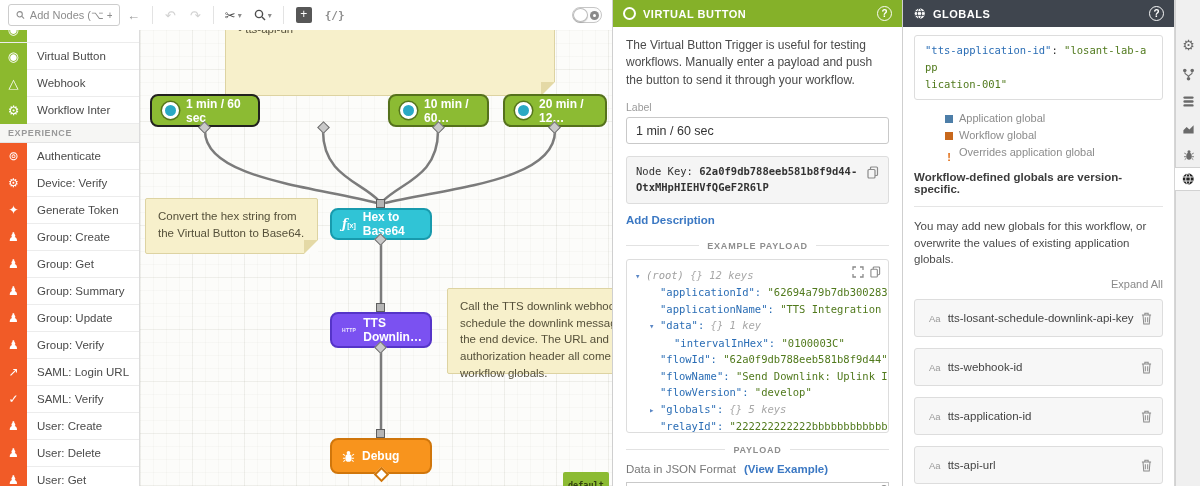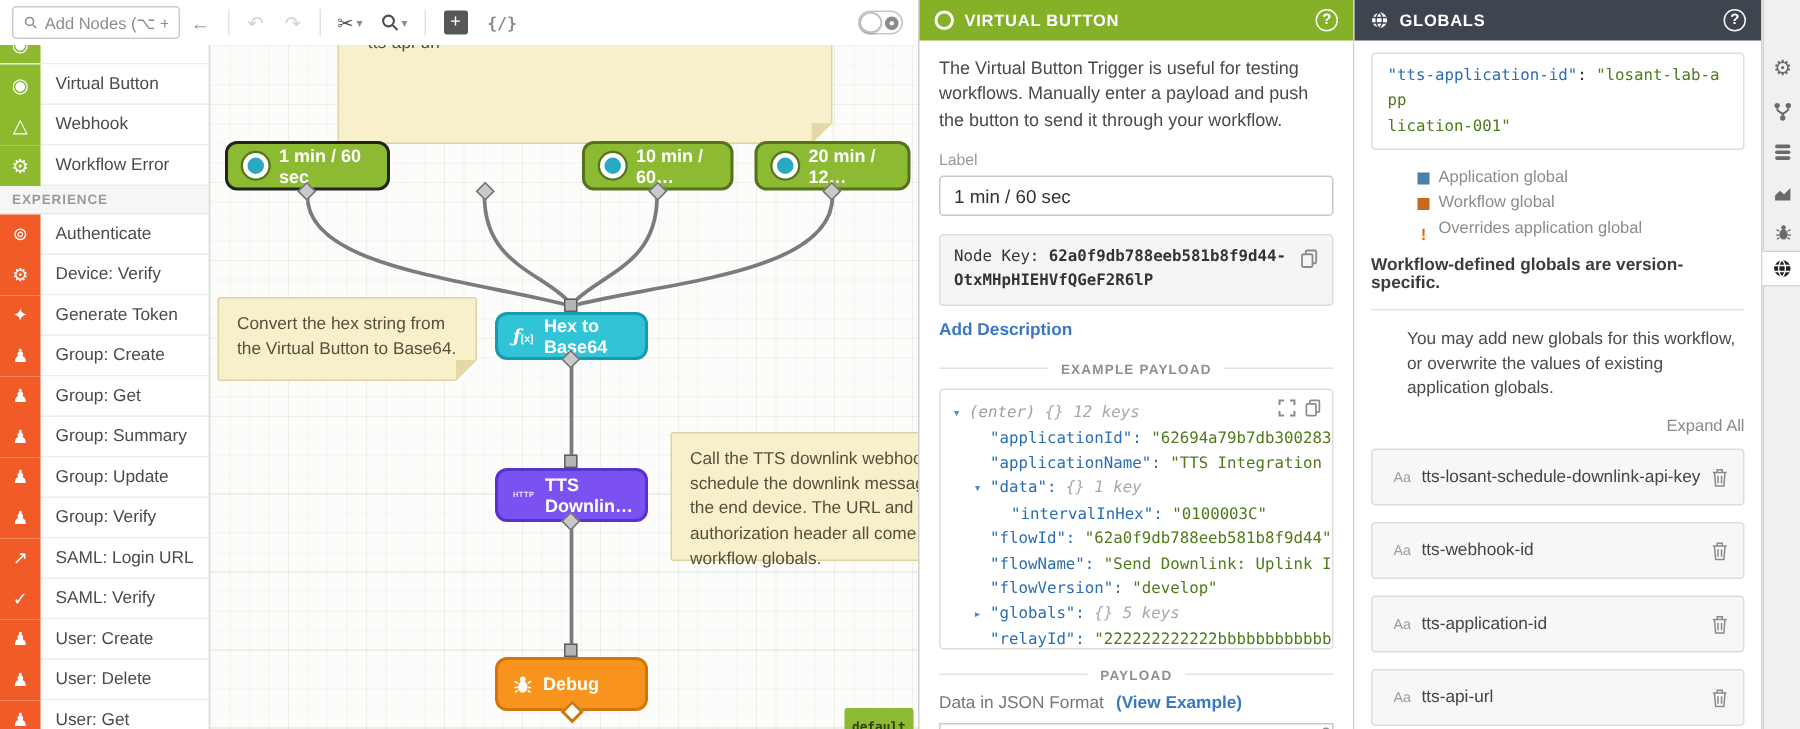--- a/index.html
+++ b/index.html
@@ -144,21 +144,21 @@
   .gl-code { border:1px solid #ddd; border-radius:3px; background:#fff; padding:6px 10px;
              font-family:"DejaVu Sans Mono",monospace; font-size:10.5px; line-height:17px;
              color:#333; margin-bottom:10px; word-break:break-all; }
   .legend { font-size:11px; color:#8c8c8c; line-height:17px; }
   .lg-row { display:flex; align-items:center; gap:6px;margin-left:31px; }
   .lg-swatch { width:8px; height:8px; flex:0 0 8px; display:inline-block; }
   .lg-swatch.mark { background:transparent !important; color:#e06a10; font-weight:bold; font-size:11px;
                     width:8px; text-align:center; }
   .gl-vnote { font-size:11.5px; font-weight:bold; color:#3c3c3c; margin:10px 0 11px 0; }
   .gl-div { height:1px; background:#e5e5e5; margin-bottom:11px; }
-  .gl-desc { font-size:11.5px; color:#4a4a4a; line-height:1.45;margin-left:24px; }
+  .gl-desc { font-size:11.5px; color:#4a4a4a; line-height:1.45; }
   .expand-all { text-align:right; font-size:11px; color:#8a8a8a; margin:10px 0 9px 0; cursor:pointer; }
   .gl-card { height:38px; background:#f7f7f7; border:1px solid #ddd; border-radius:3px;
              display:flex; align-items:center; padding:0 10px 0 14px; margin-bottom:11px; cursor:pointer; }
   .gc-aa { font-size:9.5px; color:#9a9a9a; margin-right:7px; }
   .gc-name { font-size:11.5px; color:#444; flex:1; white-space:nowrap; overflow:hidden; }
   .trash { flex:0 0 11px; cursor:pointer; }
 
   
   .rail { position:absolute; left:1175px; top:0; width:25px; height:486px; background:#f0f0f0;
           border-left:1px solid #d2d2d2; z-index:5; }
@@ -288,21 +288,21 @@
           <span class="sb-label">Virtual Button</span>
         </div>
 
         <div class="sb-row green">
           <span class="sb-ic">△</span>
           <span class="sb-label">Webhook</span>
         </div>
 
         <div class="sb-row green">
           <span class="sb-ic">⚙</span>
-          <span class="sb-label">Workflow Error</span>
+          <span class="sb-label">Workflow Inter</span>
         </div>
       </div>
     <div class="sb-section">EXPERIENCE</div>
     <div>
 
         <div class="sb-row orange">
           <span class="sb-ic">⊚</span>
           <span class="sb-label">Authenticate</span>
         </div>
 
@@ -398,21 +398,21 @@
             <path d="M1 4 L1 1 L4 1 M8 1 L11 1 L11 4 M11 8 L11 11 L8 11 M4 11 L1 11 L1 8" fill="none" stroke="#8a8a8a" stroke-width="1.3"></path>
           </svg>
           <svg width="11" height="12" viewBox="0 0 12 13">
             <rect x="3.5" y="1" width="7" height="8.5" rx="1" fill="none" stroke="#8a8a8a" stroke-width="1.2"></rect>
             <rect x="1" y="3.5" width="7" height="8.5" rx="1" fill="#fff" stroke="#8a8a8a" stroke-width="1.2"></rect>
           </svg>
         </div>
         <div>
 
             <div style="padding-left: 0px;">
-              <span class="tr-arrow">▾</span><span class="tr-root">(enter)</span><span class="tr-key"></span> <span class="tr-val"></span><span class="tr-meta">{} 12 keys</span>
+              <span class="tr-arrow">▾</span><span class="tr-root">(root)</span><span class="tr-key"></span> <span class="tr-val"></span><span class="tr-meta">{} 12 keys</span>
             </div>
 
             <div style="padding-left: 14px;">
               <span class="tr-arrow"></span><span class="tr-root"></span><span class="tr-key">"applicationId":</span> <span class="tr-val">"62694a79b7db3002831c84</span><span class="tr-meta"></span>
             </div>
 
             <div style="padding-left: 14px;">
               <span class="tr-arrow"></span><span class="tr-root"></span><span class="tr-key">"applicationName":</span> <span class="tr-val">"TTS Integration - Ho</span><span class="tr-meta"></span>
             </div>
 

